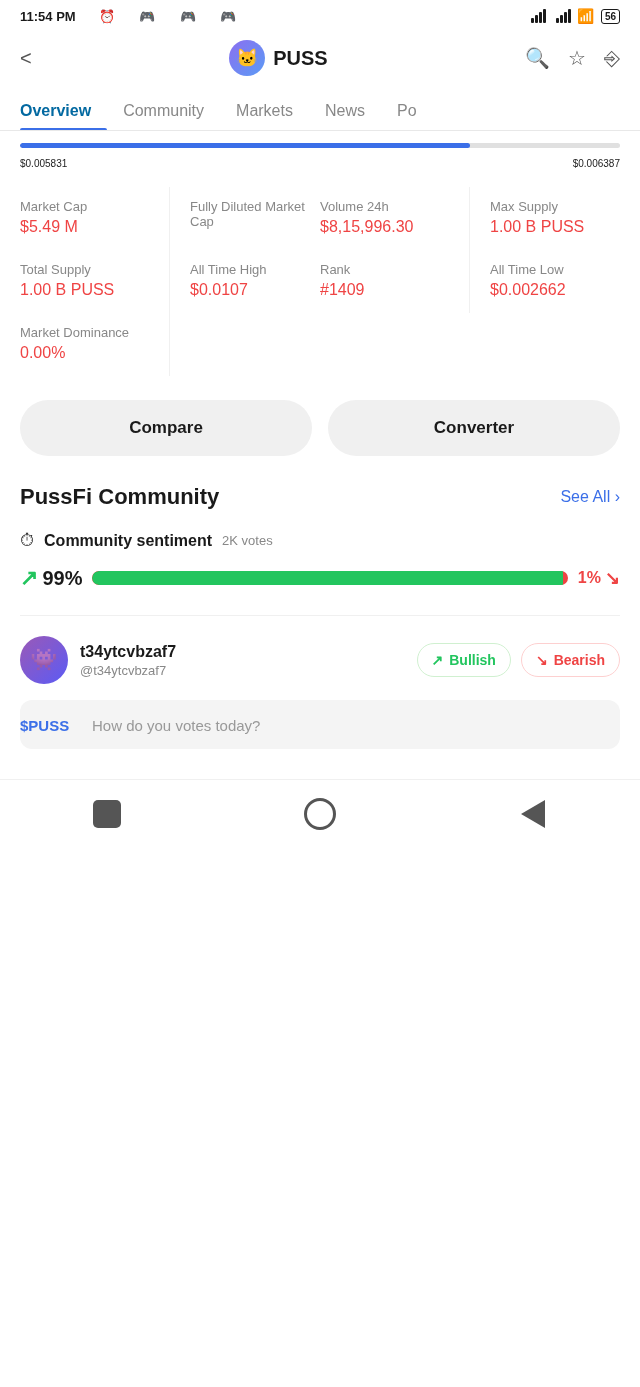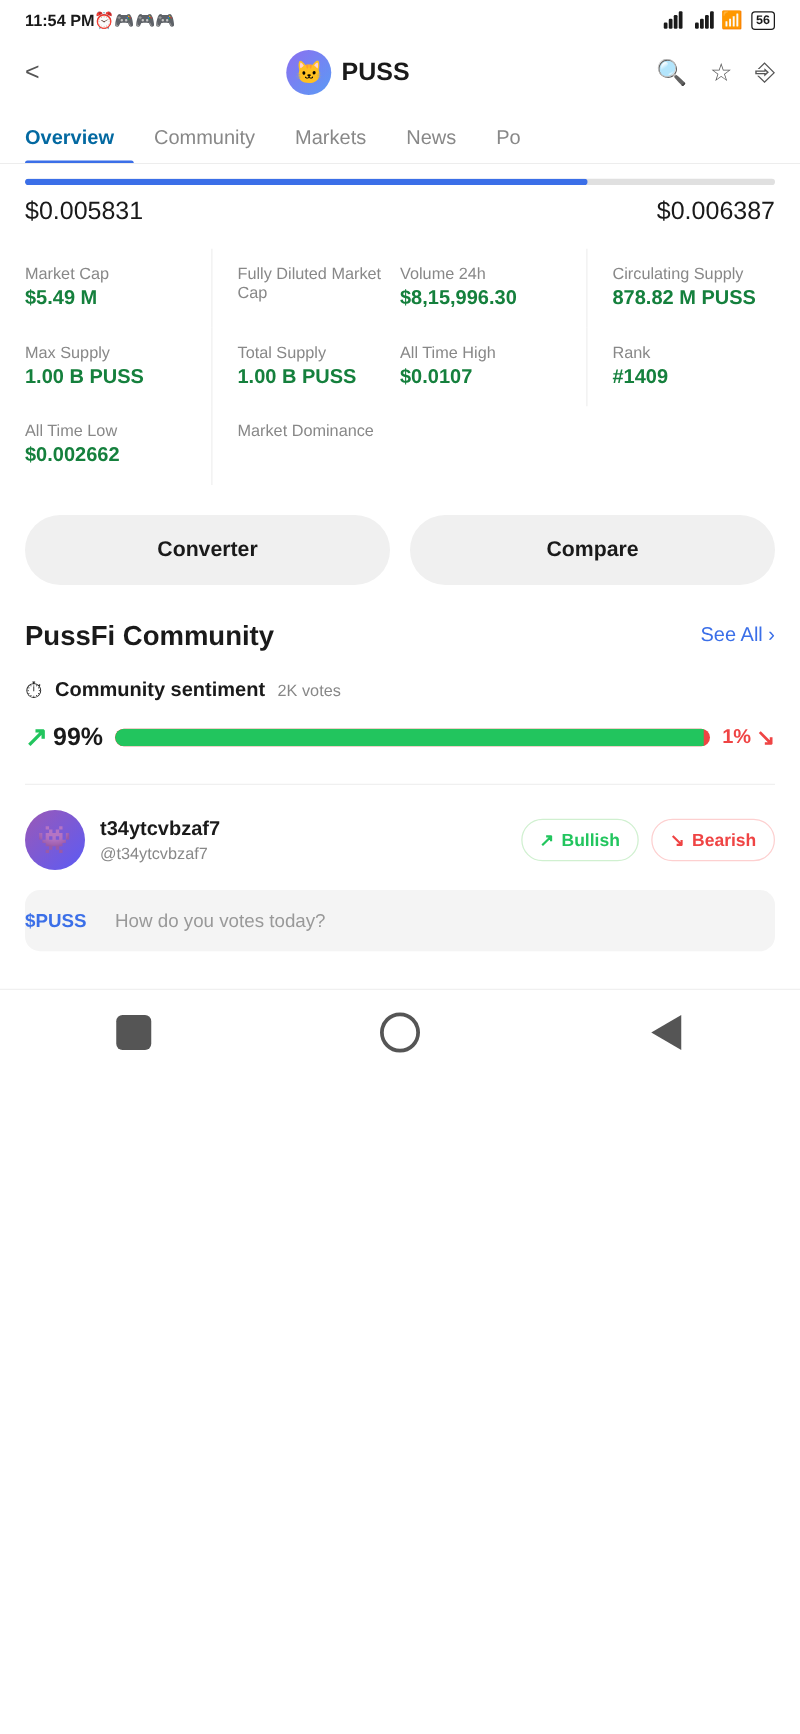--- a/index.html
+++ b/index.html
@@ -16,21 +16,21 @@
     
     .status-bar {
       display: flex;
       justify-content: space-between;
       align-items: center;
       padding: 8px 20px 6px;
       font-size: 13px;
       font-weight: 600;
       background: #fff;
     }
-    .status-left { display: flex; align-items: center; gap: 0; }
+    .status-left { display: flex; align-items: center; gap: 24px; }
     .status-right { display: flex; align-items: center; gap: 6px; }
     .signal-bars { display: flex; align-items: flex-end; gap: 1px; }
     .signal-bars span {
       display: inline-block;
       width: 3px;
       background: #1a1a1a;
       border-radius: 1px;
     }
     .wifi-icon { font-size: 14px; }
     .battery-box {
@@ -124,21 +124,21 @@
       height: 100%;
       background: #3B6FE8;
       border-radius: 3px;
     }
 
     
     .price-row {
       display: flex;
       justify-content: space-between;
       padding: 10px 20px 18px;
-      font-size: 20px;
+      font-size: 10px;
       font-weight: 500;
       color: #1a1a1a;
     }
 
     
     .stats-grid {
       display: grid;
       grid-template-columns: 1fr 1fr 1fr 1fr;
       gap: 0;
       padding: 0 20px;
@@ -153,22 +153,22 @@
     .stat-cell:nth-child(even) {
       padding-left: 20px;
     }
     .stat-label {
       font-size: 13px;
       color: #888;
       margin-bottom: 4px;
     }
     .stat-value {
       font-size: 16px;
-      font-weight: 700;
-      color: #15803d;
+      font-weight: 400;
+      color: #ef4444;
     }
 
     
     .action-buttons {
       display: flex;
       gap: 16px;
       padding: 24px 20px 28px;
     }
     .action-btn {
       flex: 1;
@@ -446,24 +446,20 @@
     <div class="stat-value">$5.49 M</div>
   </div>
   <div class="stat-cell">
     <div class="stat-label">Fully Diluted Market Cap</div>
   </div>
   <div class="stat-cell">
     <div class="stat-label">Volume 24h</div>
     <div class="stat-value">$8,15,996.30</div>
   </div>
   <div class="stat-cell">
-    <div class="stat-label">Circulating Supply</div>
-    <div class="stat-value">878.82 M PUSS</div>
-  </div>
-  <div class="stat-cell">
     <div class="stat-label">Max Supply</div>
     <div class="stat-value">1.00 B PUSS</div>
   </div>
   <div class="stat-cell">
     <div class="stat-label">Total Supply</div>
     <div class="stat-value">1.00 B PUSS</div>
   </div>
   <div class="stat-cell">
     <div class="stat-label">All Time High</div>
     <div class="stat-value">$0.0107</div>
@@ -471,26 +467,27 @@
   <div class="stat-cell">
     <div class="stat-label">Rank</div>
     <div class="stat-value">#1409</div>
   </div>
   <div class="stat-cell">
     <div class="stat-label">All Time Low</div>
     <div class="stat-value">$0.002662</div>
   </div>
   <div class="stat-cell">
     <div class="stat-label">Market Dominance</div>
+    <div class="stat-value">0.00%</div>
   </div>
 </div>
 
 <div class="action-buttons">
+  <button class="action-btn">Compare</button>
   <button class="action-btn">Converter</button>
-  <button class="action-btn">Compare</button>
 </div>
 
 <div class="community-section">
   <div class="community-header">
     <span class="community-title">PussFi Community</span>
     <span class="see-all-link">
       <span>See All</span> ›
     </span>
   </div>
 

